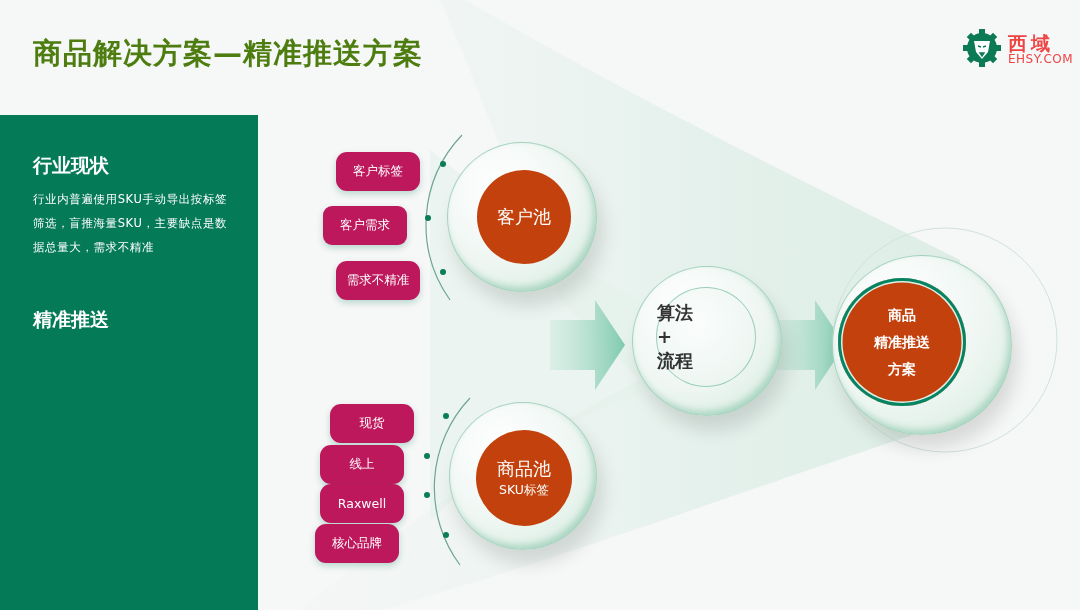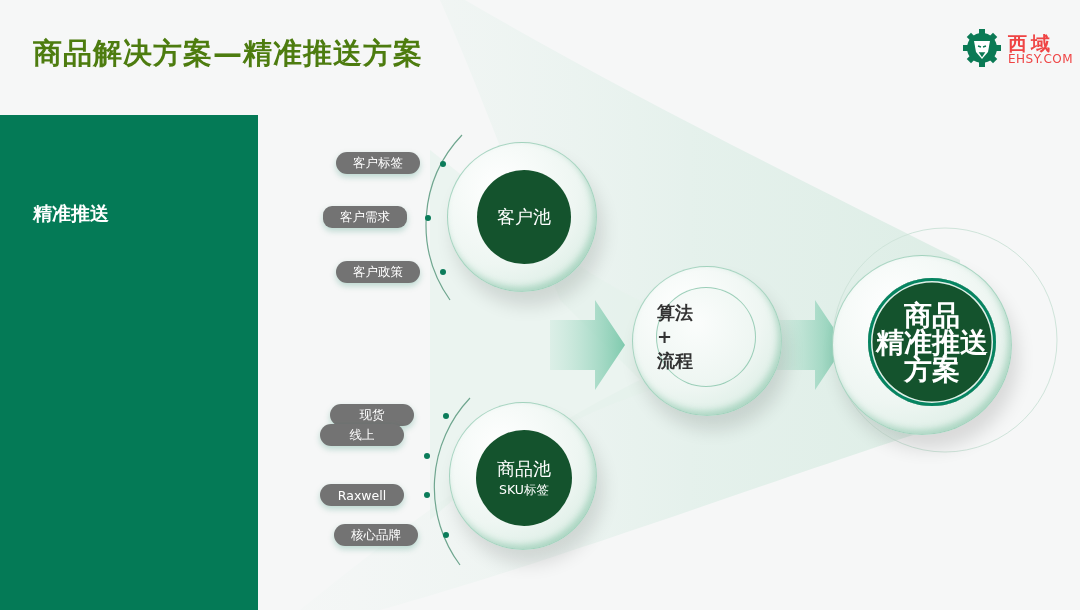--- a/index.html
+++ b/index.html
@@ -23,35 +23,35 @@
     position: absolute; left: 0; top: 115px; width: 258px; height: 495px;
     background: #047a56; color: #fff; padding: 38px 0 0 33px;
   }
   .section-title { font-size: 19px; font-weight: bold; margin-bottom: 8px; }
   .section-body { font-size: 11.5px; line-height: 24px; width: 195px; letter-spacing: 0.6px; }
   .section2 { margin-top: 48px; }
 
   .bg-svg { position: absolute; left: 0; top: 0; width: 1080px; height: 610px; }
 
   .pill {
-    position: absolute; height: 22px; border-radius: 11px;
-    background: #737373; color: #fff; font-size: 12.5px;
+    position: absolute; height: 39px; border-radius: 11px;
+    background: #be185d; color: #fff; font-size: 12.5px;
     display: flex; align-items: center; justify-content: center;
     box-shadow: 0 3px 6px rgba(11,124,90,0.25);
   }
   .dot { position: absolute; width: 6px; height: 6px; border-radius: 50%; background: #0b7c5a; }
 
   .node-outer {
     position: absolute; border-radius: 50%;
     background: radial-gradient(circle at 35% 30%, #ffffff 0%, #eef6f2 55%, #cfe8dc 100%);
     box-shadow: 6px 14px 18px rgba(0,0,0,0.12), inset -3px -4px 6px rgba(80,170,130,0.35);
     border: 1px solid rgba(120,190,160,0.6);
   }
   .node-inner {
-    position: absolute; border-radius: 50%; background: #14532d;
+    position: absolute; border-radius: 50%; background: #c2410c;
     color: #fff; display: flex; flex-direction: column; align-items: center; justify-content: center;
     text-align: center;
   }
   .node-pale {
     position: absolute; border-radius: 50%;
     background: radial-gradient(circle at 40% 35%, #fbfdfc 0%, #eef6f2 70%, #dcefe6 100%);
     border: 1px solid rgba(120,190,160,0.7);
     color: #333; display: flex; flex-direction: column; align-items: flex-start; justify-content: center;
     font-weight: bold; font-size: 18px; line-height: 24px;
   }
@@ -99,57 +99,61 @@
     <path d="M12,13 L28,13 L26,24 L20,31 L14,24 Z" fill="#fff"></path>
     <path d="M16,18 L19,19 M24,18 L21,19 M18,25 L22,25 L20,28 Z" stroke="#0b7a55" stroke-width="1.4" fill="#0b7a55"></path>
   </svg>
   <div class="logo-text">
     <span class="logo-cn">西域</span>
     <span class="logo-en">EHSY.COM</span>
   </div>
 </div>
 
 <div class="left-panel">
+  <div class="section1">
+    <div class="section-title">行业现状</div>
+    <div class="section-body">行业内普遍使用SKU手动导出按标签筛选，盲推海量SKU，主要缺点是数据总量大，需求不精准</div>
+  </div>
   <div class="section2">
     <div class="section-title">精准推送</div>
   </div>
 </div>
 
 <div class="pill" style="left:336px;top:152px;width:84px;">客户标签</div>
 <div class="pill" style="left:323px;top:206px;width:84px;border-radius:9px;">客户需求</div>
-<div class="pill" style="left:336px;top:261px;width:84px;">客户政策</div>
+<div class="pill" style="left:336px;top:261px;width:84px;">需求不精准</div>
 <div class="dot" style="left:440px;top:161px;"></div>
 <div class="dot" style="left:425px;top:215px;"></div>
 <div class="dot" style="left:440px;top:269px;"></div>
 
 <div class="node-outer" style="left:447px;top:142px;width:150px;height:150px;"></div>
 <div class="node-inner" style="left:477px;top:170px;width:94px;height:94px;font-size:18px;">
   <span>客户池</span>
 </div>
 
 <div class="pill" style="left:330px;top:404px;width:84px;">现货</div>
-<div class="pill" style="left:320px;top:424px;width:84px;">线上</div>
+<div class="pill" style="left:320px;top:445px;width:84px;">线上</div>
 <div class="pill" style="left:320px;top:484px;width:84px;">Raxwell</div>
-<div class="pill" style="left:334px;top:524px;width:84px;">核心品牌</div>
+<div class="pill" style="left:315px;top:524px;width:84px;">核心品牌</div>
 <div class="dot" style="left:443px;top:413px;"></div>
 <div class="dot" style="left:424px;top:453px;"></div>
 <div class="dot" style="left:424px;top:492px;"></div>
 <div class="dot" style="left:443px;top:532px;"></div>
 
 <div class="node-outer" style="left:449px;top:402px;width:148px;height:148px;"></div>
 <div class="node-inner" style="left:476px;top:430px;width:96px;height:96px;">
   <span style="font-size:18px;line-height:24px;text-align:right;">商品池</span>
   <span style="font-size:12.5px;line-height:18px;">SKU标签</span>
 </div>
 
 <div class="node-outer" style="left:632px;top:266px;width:150px;height:150px;"></div>
 <div class="node-pale" style="left:656px;top:287px;width:100px;height:100px;">
   <span>算法</span>
   <span>+</span>
   <span>流程</span>
 </div>
 
 <div class="node-outer" style="left:832px;top:255px;width:180px;height:180px;"></div>
-<div class="node-inner" style="left:868px;top:278px;width:128px;height:128px;box-shadow:inset 0 0 0 3px #068461, inset 0 0 0 4.5px #dff0e8;font-weight:bold;font-size:28px;line-height:27px;">
+<div class="node-inner" style="left:838px;top:278px;width:128px;height:128px;box-shadow:inset 0 0 0 3px #068461, inset 0 0 0 4.5px #dff0e8;font-weight:bold;font-size:14px;line-height:27px;">
   <span>商品</span>
   <span>精准推送</span>
   <span>方案</span>
 </div>
 
 </body></html>

